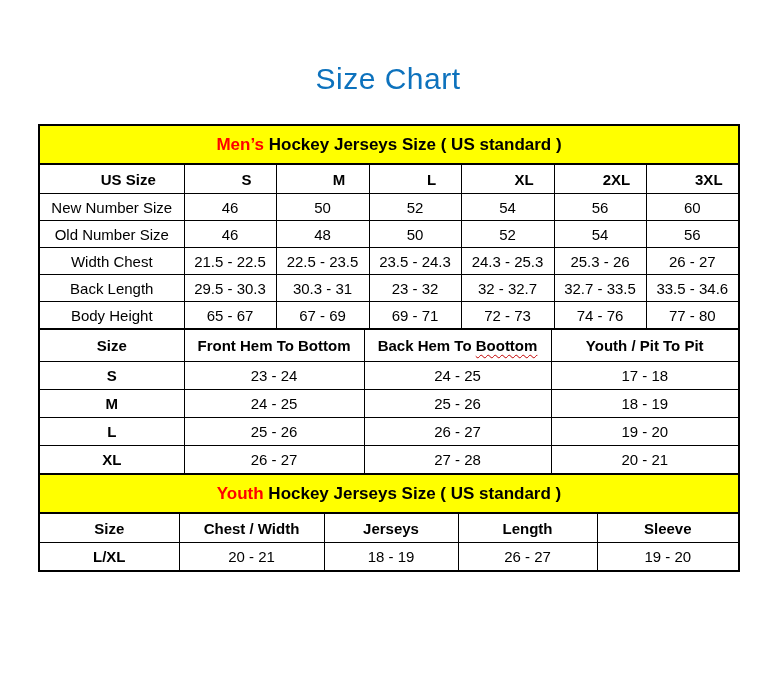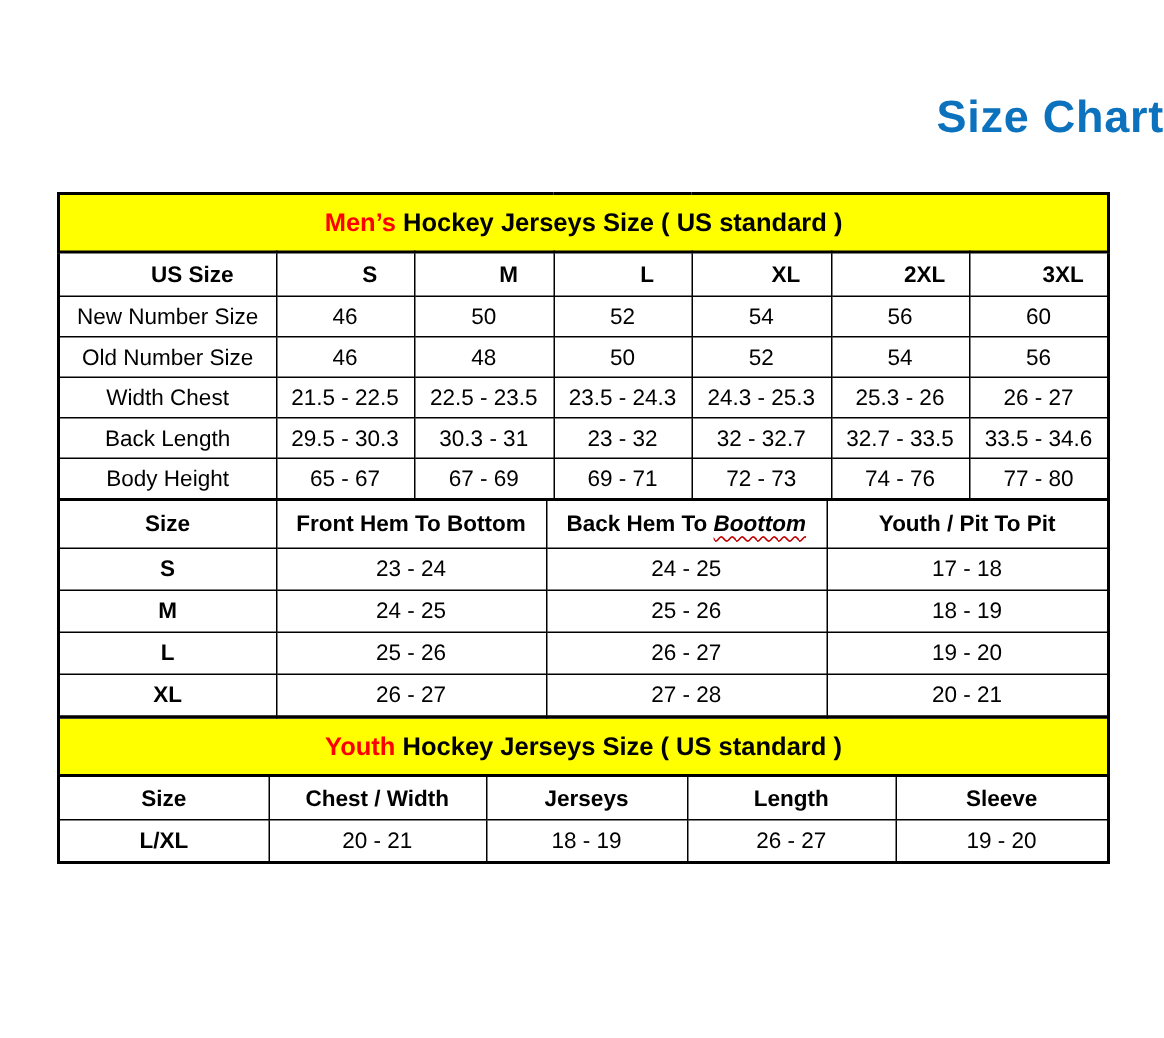--- a/index.html
+++ b/index.html
@@ -11,30 +11,30 @@
   }
   .page {
     width: 776px;
     height: 692px;
     background: #ffffff;
     overflow: hidden;
   }
   .title {
     margin: 0;
     padding-top: 62px;
-    padding-bottom: 32px;
-    text-align: right;
+    padding-bottom: 16px;
+    text-align: center;
     color: #0d72bd;
     font-size: 30px;
-    font-weight: bold;
+    font-weight: normal;
     letter-spacing: 0.5px;
   }
   .tables {
     width: 700px;
-    margin: 0 auto;
+    margin: 12px auto;
   }
   table {
     border-collapse: collapse;
     table-layout: fixed;
     width: 700px;
     border: 2px solid #000000;
   }
   table + table {
     margin-top: -2px;
   }
@@ -63,21 +63,20 @@
   .youth tr.hdr td { height: 28px; }
   .youth tr.data td { height: 27px; }
   td.rlabel { font-weight: bold; }
   td.rlabel-reg { font-weight: normal; }
   .wavy {
     text-decoration-line: underline;
     text-decoration-style: wavy;
     text-decoration-color: #c00000;
     text-decoration-thickness: 1px;
     text-underline-offset: 3px;
-    font-style: italic;
   }
 </style>
 </head>
 <body>
 
 <div class="page">
 
   <h1 class="title">Size Chart</h1>
 
   <div class="tables">

